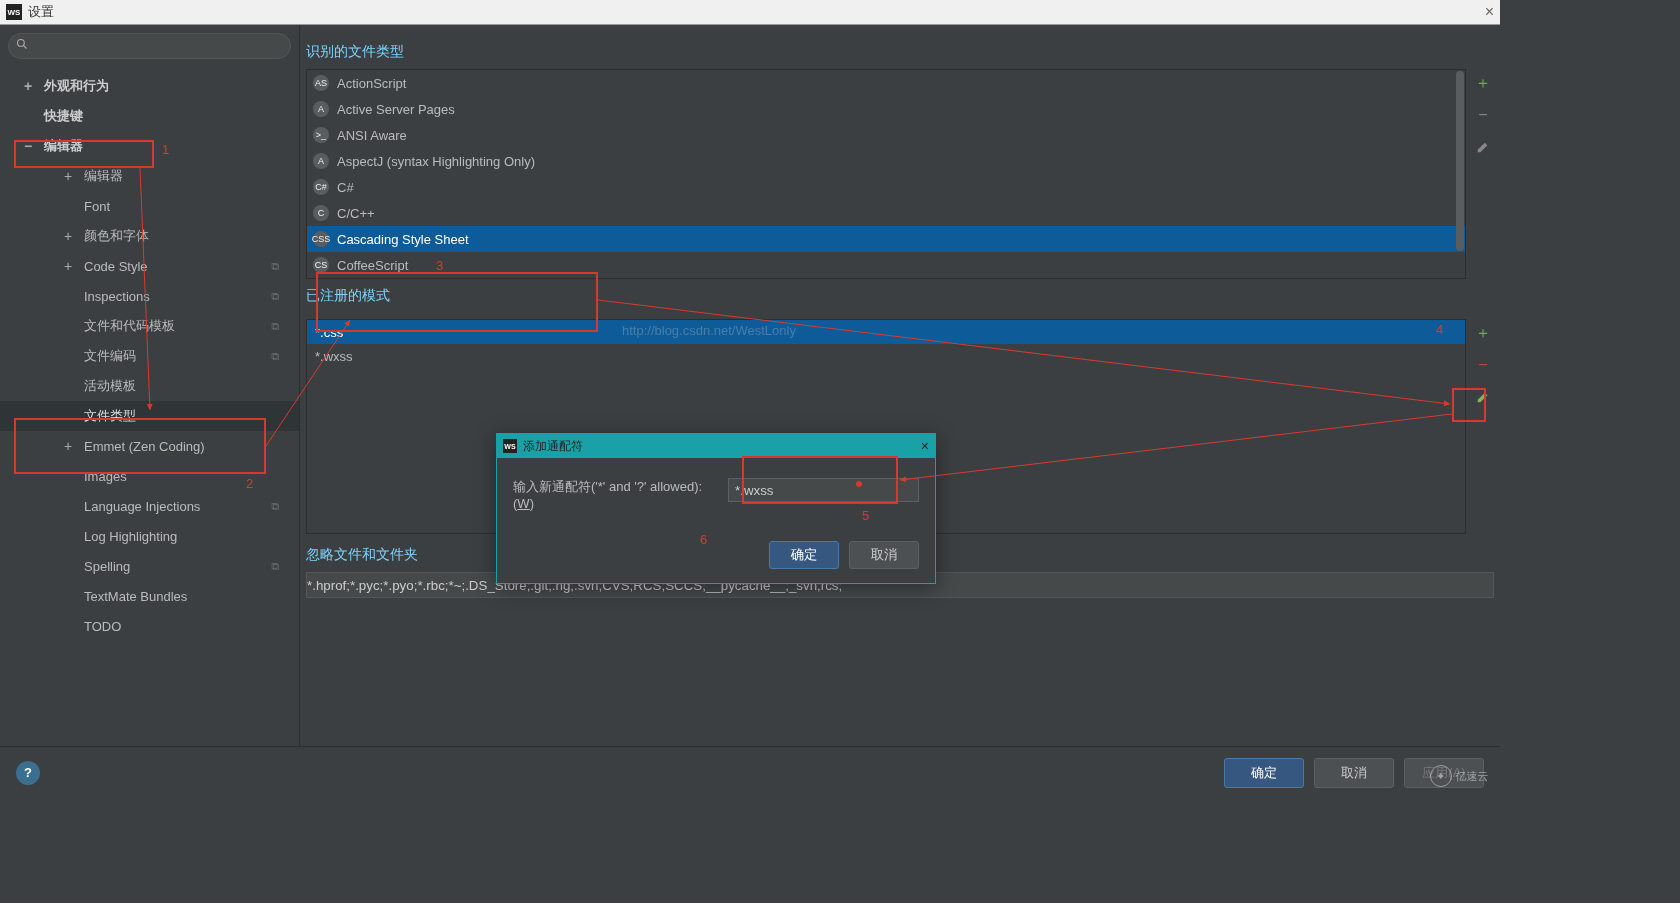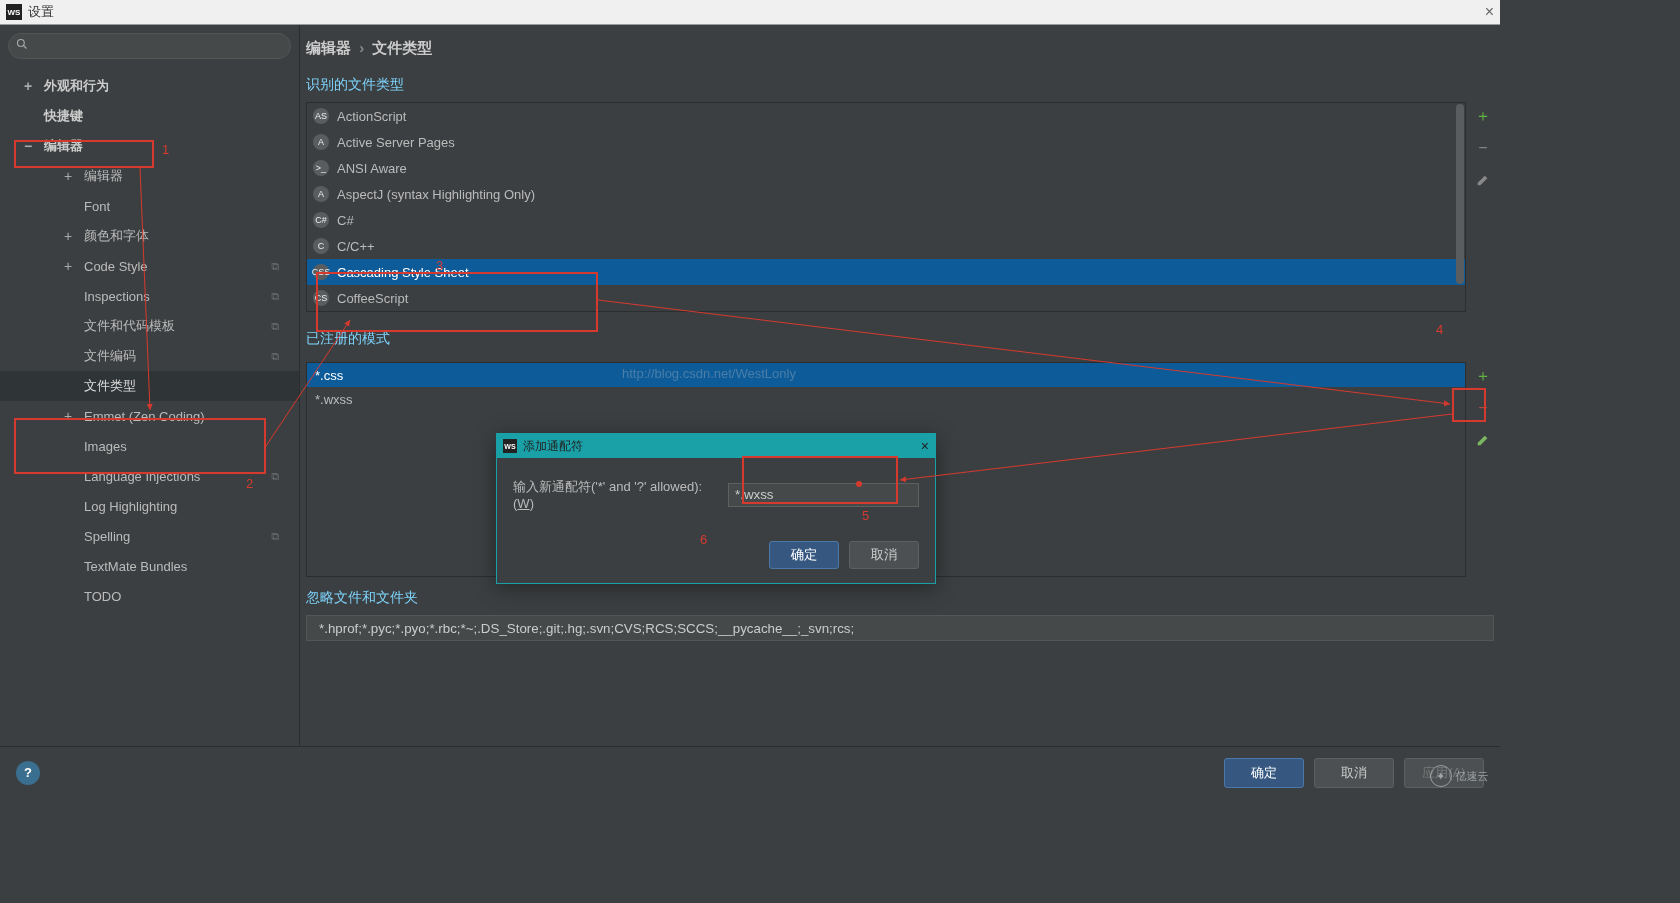--- a/index.html
+++ b/index.html
@@ -42,36 +42,36 @@
 .side-btns .btn { width: 20px; height: 20px; display: flex; align-items: center; justify-content: center; color: #888; cursor: pointer; font-size: 16px; }
 .side-btns .btn.add { color: #62b543; }
 .side-btns .btn.edit { color: #c3a25b; }
 
 .patterns-row { display: flex; min-height: 0; margin-top: 6px; }
 .patterns-list { flex: 1; background: #3c3f41; border: 1px solid #2b2d2e; height: 215px; margin-left: 6px; position: relative; }
 .patterns-list .row { display: flex; align-items: center; height: 24px; padding-left: 8px; cursor: pointer; }
 .patterns-list .row.sel { background: #0d5c99; color: #fff; }
 .patterns-list .url-wm { position: absolute; top: 3px; left: 315px; color: #4a7da8; font-size: 13px; }
 
-.ignore-input { width: calc(100% - 12px); height: 26px; background: #45494a; border: 1px solid #555; color: #ccc; padding: 0 12px; outline: none; margin-left: 6px; }
+.ignore-input { width: calc(100% - 12px); height: 26px; background: #45494a; border: 1px solid #555; color: #ccc; padding: 0 0; outline: none; margin-left: 6px; }
 
 .footer { height: 52px; border-top: 1px solid #2b2d2e; display: flex; align-items: center; padding: 0 16px; }
 .help-ic { width: 24px; height: 24px; border-radius: 12px; background: #3b6f8f; color: #fff; display: flex; align-items: center; justify-content: center; font-weight: bold; cursor: pointer; }
 .footer-btns { margin-left: auto; display: flex; gap: 10px; }
 .footer .btn { min-width: 80px; height: 30px; background: #4c5052; border: 1px solid #5e6060; color: #ccc; cursor: pointer; display: flex; align-items: center; justify-content: center; border-radius: 3px; }
 .footer .btn.primary { background: #365880; border-color: #4a78a8; color: #fff; }
 .footer .btn.disabled { color: #777; }
 
 
 .dialog { position: absolute; left: 456px; top: 433px; width: 440px; background: #3c3f41; border: 1px solid #1aa1a8; box-shadow: 0 4px 20px rgba(0,0,0,.4); margin-left: 40px; }
 .dialog .dlg-title { height: 24px; background: #1aa1a8; display: flex; align-items: center; padding: 0 6px; color: #222; font-size: 12px; }
 .dialog .dlg-title .ws-icon { width: 14px; height: 14px; background: #222; color: #fff; font-size: 7px; display: flex; align-items: center; justify-content: center; margin-right: 6px; font-weight: bold; }
 .dialog .dlg-title .dlg-close { margin-left: auto; cursor: pointer; color: #222; font-size: 14px; }
 .dialog .dlg-body { padding: 20px 16px 14px 16px; }
-.dlg-row { display: flex; align-items: center; gap: 3px; }
+.dlg-row { display: flex; gap: 3px; }
 .dlg-row label u { text-decoration: underline; }
 .dlg-row input { flex: 1; height: 24px; background: #45494a; border: 1px solid #5e6060; color: #ccc; padding: 0 6px; outline: none; }
 .dlg-btns { display: flex; justify-content: flex-end; gap: 10px; margin-top: 30px; }
 .dlg-btns .btn { min-width: 70px; height: 28px; background: #4c5052; border: 1px solid #5e6060; color: #ccc; cursor: pointer; border-radius: 3px; }
 .dlg-btns .btn.primary { background: #365880; border-color: #4a78a8; color: #fff; }
 
 
 .redbox { position: absolute; border: 2px solid #d63a2f; pointer-events: none; }
 .redtext { position: absolute; color: #d63a2f; font-size: 13px; pointer-events: none; }
 .reddot { position: absolute; width: 6px; height: 6px; background: #d63a2f; border-radius: 3px; }
@@ -144,20 +144,24 @@
           <div class="tree-item l2">
             <span class="exp"></span>
             <span>文件和代码模板</span>
             <span class="copy-ic">⧉</span>
           </div>
           <div class="tree-item l2">
             <span class="exp"></span>
             <span>文件编码</span>
             <span class="copy-ic">⧉</span>
           </div>
+          <div class="tree-item l2">
+            <span class="exp"></span>
+            <span>活动模板</span>
+          </div>
           <div class="tree-item l2 selected">
             <span class="exp"></span>
             <span>文件类型</span>
           </div>
           <div class="tree-item l2">
             <span class="exp">+</span>
             <span>Emmet (Zen Coding)</span>
           </div>
           <div class="tree-item l2">
             <span class="exp"></span>
@@ -182,25 +186,20 @@
             <span>TextMate Bundles</span>
           </div>
           <div class="tree-item l2">
             <span class="exp"></span>
             <span>TODO</span>
           </div>
         </div>
     </div>
 
     <div class="main">
-      <div class="breadcrumb">
-        <span>编辑器</span>
-        <span class="sep">›</span>
-        <span>文件类型</span>
-      </div>
 
       <div class="section-label">识别的文件类型</div>
       <div class="filetype-row">
         <div class="filetype-list" id="filetypes" style="position:relative;">
           <div class="scroll-thumb"></div>
         <div class="row">
               <span class="ic">AS</span>
               <span>ActionScript</span>
             </div>
             <div class="row">
@@ -236,21 +235,21 @@
           <div class="btn add">＋</div>
           <div class="btn">−</div>
           <div class="btn edit">
             <svg width="14" height="14" viewBox="0 0 16 16">
                 <path d="M2 11 L10 3 L13 6 L5 14 L2 14 Z" fill="#888"></path>
               </svg>
           </div>
         </div>
       </div>
 
-      <div class="section-label" style="margin-top:14px;">已注册的模式</div>
+      <div class="section-label" style="margin-top:4px;">已注册的模式</div>
       <div class="patterns-row">
         <div class="patterns-list" id="patterns">
           <span class="url-wm">http://blog.csdn.net/WestLonly</span>
         <div class="row sel">*.css</div>
             <div class="row">*.wxss</div>
           </div>
         <div class="side-btns" style="position:relative;">
           <div class="btn add" style="position:relative;">＋</div>
           <div class="btn" style="color:#bb4b3e">−</div>
           <div class="btn edit" style="color:#7bb661">

